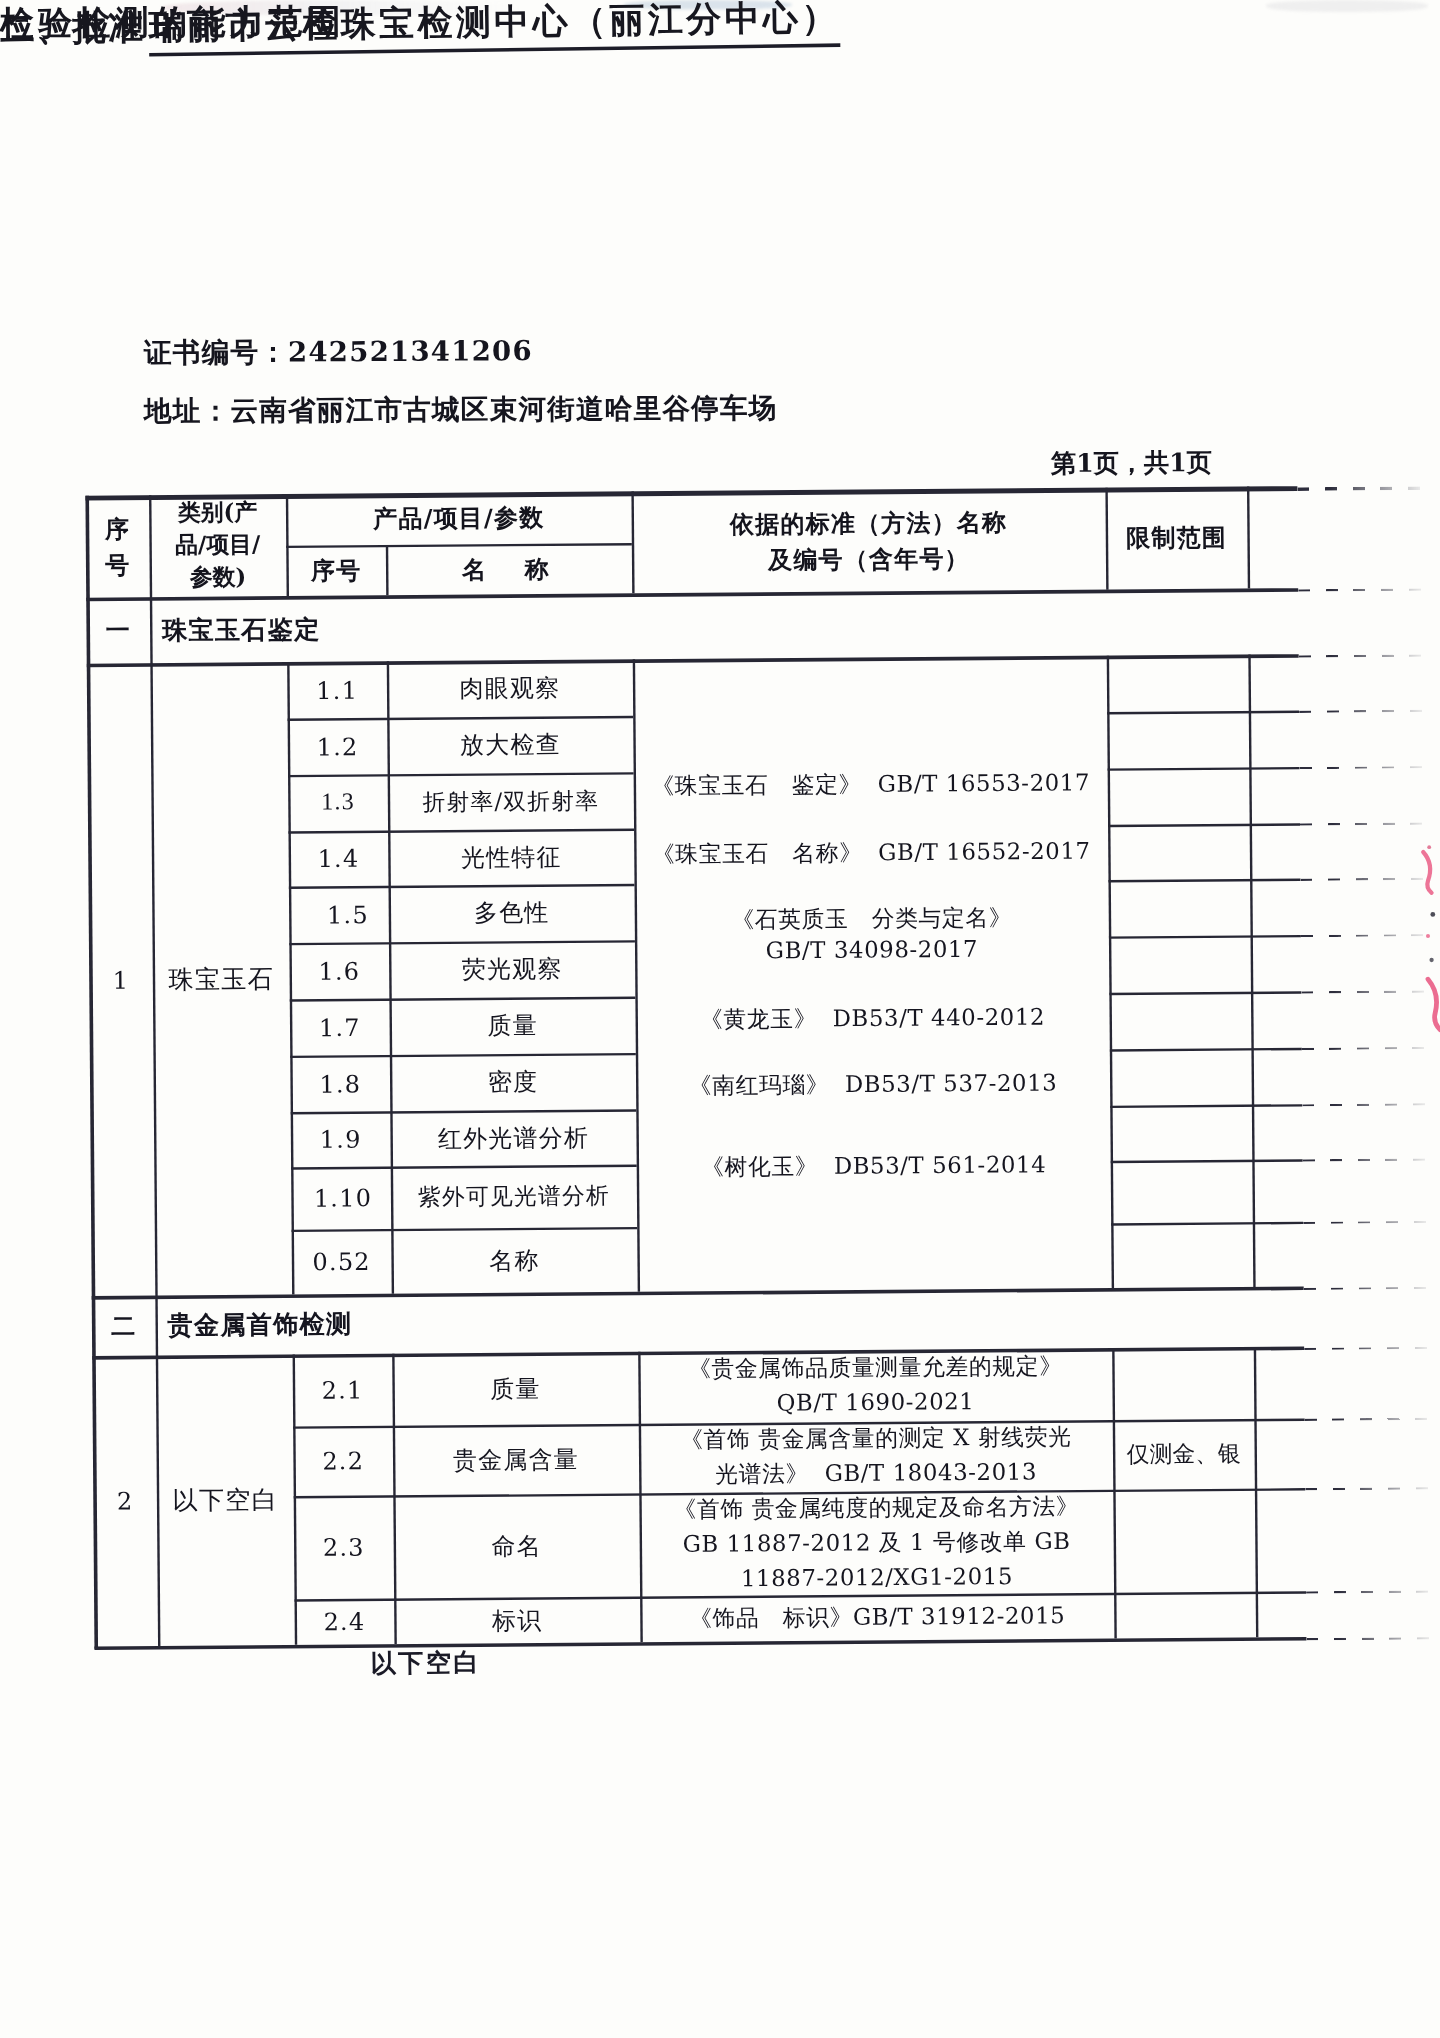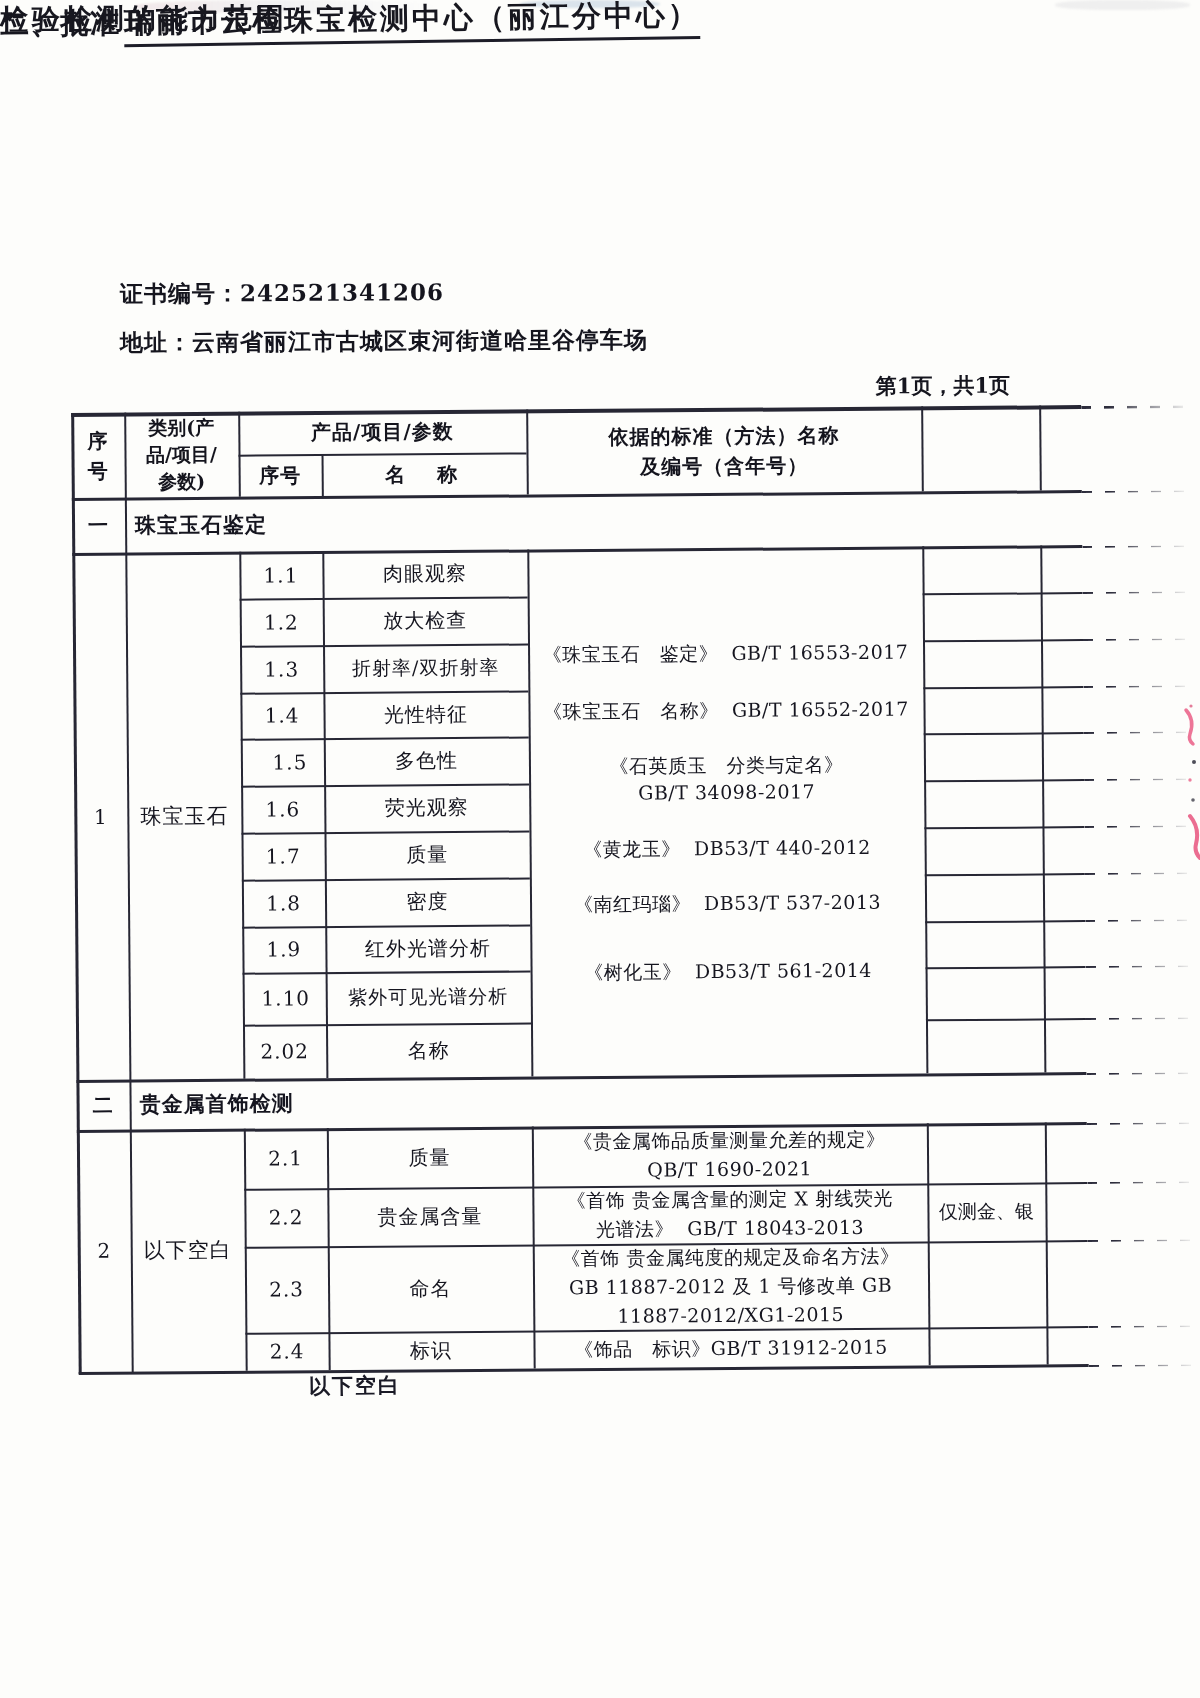--- a/index.html
+++ b/index.html
@@ -152,48 +152,49 @@
       <span>品/项目/</span>
       <span>参数)</span>
     </div>
     <div class="cell hdr" style="left:242px;top:413px;width:288px;height:43px;">产品/项目/参数</div>
     <div class="cell hdr" style="left:242px;top:456px;width:83px;height:42px;">序号</div>
     <div class="cell hdr" style="left:325px;top:456px;width:205px;height:42px;letter-spacing:6px;">名　称</div>
     <div class="cell hdr" style="left:530px;top:413px;width:395px;height:85px;flex-direction:column;line-height:30px;">
       <span>依据的标准（方法）名称</span>
       <span>及编号（含年号）</span>
     </div>
+    <div class="cell hdr" style="left:925px;top:413px;width:118px;height:85px;">限制范围</div>
 
     <div class="cell" style="left:75px;top:498px;width:53px;height:55px;font-weight:700;">一</div>
     <div class="cell left" style="left:138px;top:498px;width:420px;height:55px;font-weight:700;font-size:21px;">珠宝玉石鉴定</div>
 
     <div class="cell" style="left:75px;top:553px;width:53px;height:527px;">1</div>
     <div class="cell" style="left:128px;top:553px;width:114px;height:527px;font-size:21px;">珠宝玉石</div>
 
     <div class="cell" style="left:242px;top:553px;width:83px;height:47px;">1.1</div>
     <div class="cell" style="left:325px;top:553px;width:205px;height:47px;">肉眼观察</div>
     <div class="cell" style="left:242px;top:600px;width:83px;height:47px;">1.2</div>
     <div class="cell" style="left:325px;top:600px;width:205px;height:47px;">放大检查</div>
-    <div class="cell" style="left:242px;top:647px;width:83px;height:47px;">1.3</div>
+    <div class="cell" style="left:242px;top:647px;width:83px;height:47px;font-family:Liberation Serif, serif;">1.3</div>
     <div class="cell" style="left:325px;top:647px;width:205px;height:47px;font-size:19px;">折射率/双折射率</div>
     <div class="cell" style="left:242px;top:694px;width:83px;height:46px;">1.4</div>
     <div class="cell" style="left:325px;top:694px;width:205px;height:46px;">光性特征</div>
     <div class="cell" style="left:242px;top:740px;width:98px;height:47px;">1.5</div>
     <div class="cell" style="left:325px;top:740px;width:205px;height:47px;">多色性</div>
     <div class="cell" style="left:242px;top:787px;width:83px;height:47px;">1.6</div>
     <div class="cell" style="left:325px;top:787px;width:205px;height:47px;">荧光观察</div>
     <div class="cell" style="left:242px;top:834px;width:83px;height:47px;">1.7</div>
     <div class="cell" style="left:325px;top:834px;width:205px;height:47px;">质量</div>
     <div class="cell" style="left:242px;top:881px;width:83px;height:47px;">1.8</div>
     <div class="cell" style="left:325px;top:881px;width:205px;height:47px;">密度</div>
     <div class="cell" style="left:242px;top:928px;width:83px;height:46px;">1.9</div>
     <div class="cell" style="left:325px;top:928px;width:205px;height:46px;">红外光谱分析</div>
     <div class="cell" style="left:242px;top:974px;width:86px;height:52px;">1.10</div>
     <div class="cell" style="left:325px;top:974px;width:205px;height:52px;font-size:19px;">紫外可见光谱分析</div>
-    <div class="cell" style="left:242px;top:1026px;width:83px;height:54px;">2.02</div>
+    <div class="cell" style="left:242px;top:1026px;width:83px;height:54px;">0.52</div>
     <div class="cell" style="left:325px;top:1026px;width:205px;height:54px;">名称</div>
 
     <div class="std" style="top:646px;">《珠宝玉石　鉴定》  GB/T 16553-2017</div>
     <div class="std" style="top:703px;">《珠宝玉石　名称》  GB/T 16552-2017</div>
     <div class="std" style="top:758px;">《石英质玉　分类与定名》</div>
     <div class="std" style="top:786px;">GB/T 34098-2017</div>
     <div class="std" style="top:841px;">《黄龙玉》  DB53/T 440-2012</div>
     <div class="std" style="top:896px;">《南红玛瑙》  DB53/T 537-2013</div>
     <div class="std" style="top:964px;">《树化玉》  DB53/T 561-2014</div>
 

